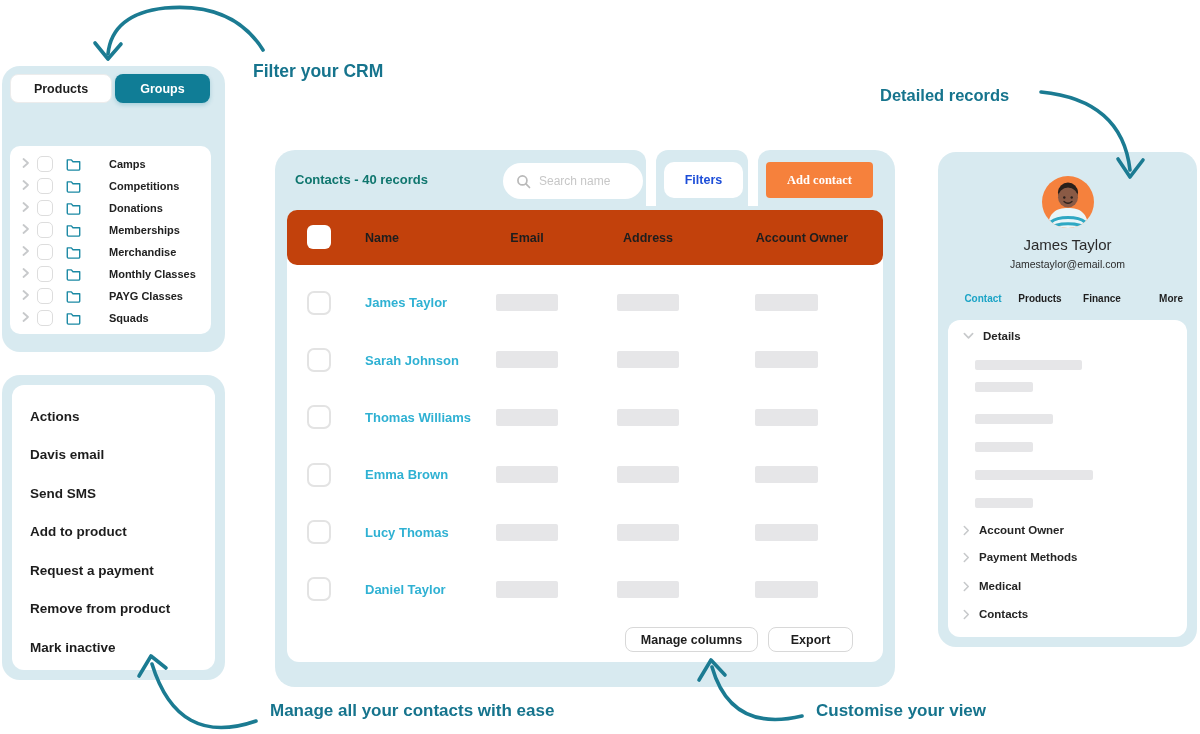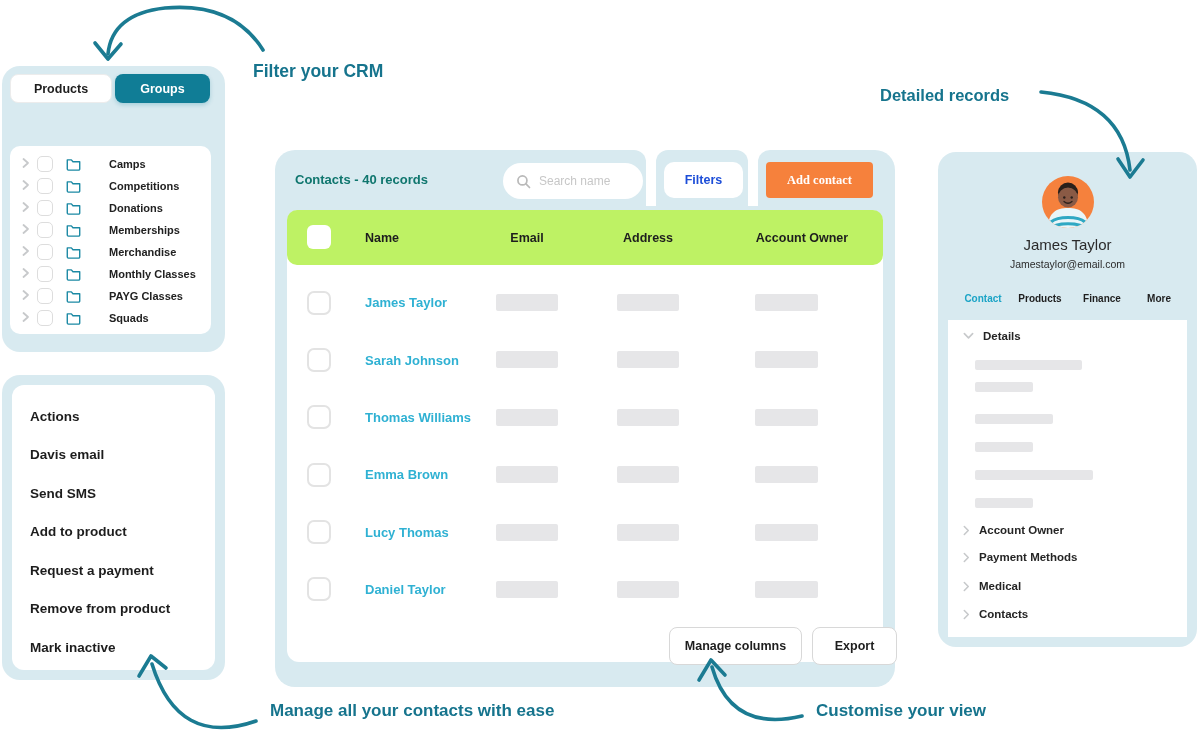--- a/index.html
+++ b/index.html
@@ -31,42 +31,42 @@
   .cp-top.a { left: 0; width: 371px; border-radius: 20px 12px 0 0; }
   .cp-top.b { left: 381px; width: 92px; border-radius: 12px 12px 0 0; }
   .cp-top.c { left: 483px; width: 137px; border-radius: 12px 20px 0 0; }
   .cp-body { position: absolute; left: 0; top: 56px; width: 620px; height: 481px; background: #d8eaf0; border-radius: 0 0 20px 20px; }
   .cp-title { position: absolute; left: 20px; top: 0; height: 58px; display: flex; align-items: center; font-size: 13px; font-weight: 700; color: #0f766e; }
   .cp-search { position: absolute; left: 228px; top: 13px; width: 140px; height: 36px; background: #fff; border-radius: 18px; display: flex; align-items: center; gap: 8px; padding: 0 13px; color: #bcbcbc; }
   .cp-search input::placeholder { color: #c7c7c7; }
   .btn-filters { position: absolute; left: 389px; top: 12px; width: 79px; height: 36px; background: #fff; border: none; border-radius: 10px; font-size: 12.5px; font-weight: 700; color: #1d4ed8; font-family: inherit; cursor: pointer; }
   .btn-add { position: absolute; left: 491px; top: 12px; width: 107px; height: 36px; background: #f6813c; border: none; border-radius: 4px; font-size: 12.5px; font-weight: 700; color: #fff; font-family: Liberation Serif, serif; cursor: pointer; }
   .table-card { position: absolute; left: 12px; top: 60px; width: 596px; height: 452px; background: #fff; border-radius: 12px; }
-  .thead { position: absolute; left: 0; top: 0; width: 596px; height: 55px; background: #bef264; border-radius: 10px; }
+  .thead { position: absolute; left: 0; top: 0; width: 596px; height: 55px; background: #c2410c; border-radius: 10px; }
   .thead .cb { position: absolute; left: 20px; top: 15px; width: 24px; height: 24px; background: #fff; border-radius: 6px; cursor: pointer; }
   .th { position: absolute; top: 0; height: 55px; display: flex; align-items: center; justify-content: center; font-size: 12.5px; font-weight: 700; color: #1e1e1e; }
   .rows { position: absolute; left: 0; top: 55px; width: 596px; padding-top: 9px; }
   .trow { position: relative; height: 57.4px; }
   .trow .cb { position: absolute; left: 20px; top: 16.5px; width: 24px; height: 24px; background: #fff; border: 2px solid #e3e3e3; border-radius: 7px; cursor: pointer; }
   .trow .cname { position: absolute; left: 78px; top: 0; height: 57.4px; display: flex; align-items: center; font-size: 13px; font-weight: 600; color: #2fb1d3; cursor: pointer; }
   .bar { position: absolute; height: 17px; top: 20px; background: #e6e6e8; border-radius: 2px; }
   .bar.c1 { left: 209px; width: 62px; }
   .bar.c2 { left: 330px; width: 62px; }
   .bar.c3 { left: 468px; width: 63px; }
-  .btn-foot { position: absolute; top: 417px; height: 38px; background: #fff; border: 1.5px solid #d8d8d8; border-radius: 8px; font-size: 12.5px; font-weight: 700; color: #1e1e1e; font-family: inherit; cursor: pointer; margin-left: 44px; }
+  .btn-foot { position: absolute; top: 417px; height: 25px; background: #fff; border: 1.5px solid #d8d8d8; border-radius: 8px; font-size: 12.5px; font-weight: 700; color: #1e1e1e; font-family: inherit; cursor: pointer; }
   .btn-manage { left: 338px; width: 133px; }
   .btn-export { left: 481px; width: 85px; }
 
   
   .dp-avatar { position: absolute; left: 104px; top: 24px; }
   .dp-name { position: absolute; left: 0; top: 84px; width: 100%; text-align: center; font-size: 15px; color: #2b2b2b; }
   .dp-email { position: absolute; left: 0; top: 106px; width: 100%; text-align: center; font-size: 10.5px; color: #2b2b2b; }
   .dp-tab { position: absolute; top: 138px; height: 16px; display: flex; align-items: center; justify-content: center; font-size: 10px; font-weight: 700; color: #1e1e1e; cursor: pointer; }
   .dp-tab.active { color: #1ba4c6; }
-  .dp-card { position: absolute; left: 10px; top: 168px; width: 239px; height: 317px; background: #fff; border-radius: 0; }
+  .dp-card { position: absolute; left: 10px; top: 168px; width: 239px; height: 317px; background: #fff; border-radius: 12px; }
   .sec-head { position: absolute; left: 15px; display: flex; align-items: center; gap: 9px; font-size: 11.5px; font-weight: 700; color: #252525; cursor: pointer; }
   .dbar { position: absolute; left: 27px; height: 10px; background: #e6e6e8; border-radius: 2px; }
 
   
   .note { position: absolute; font-weight: 700; color: #16748d; }
   .arrows { position: absolute; left: 0; top: 0; pointer-events: none; z-index: 50; }
 </style>
 </head>
 <body>
 
@@ -284,21 +284,21 @@
           <path d="M22 25.5 q4 3.5 8 0" stroke="#2a201b" stroke-width="1.3" fill="none" stroke-linecap="round"></path>
         </g>
       </svg>
     </div>
     <div class="dp-name">James Taylor</div>
     <div class="dp-email">Jamestaylor@email.com</div>
 
     <div class="dp-tab active" style="left:20px;width:50px;">Contact</div>
     <div class="dp-tab" style="left:77px;width:50px;">Products</div>
     <div class="dp-tab" style="left:139px;width:50px;">Finance</div>
-    <div class="dp-tab" style="left:199px;width:44px;">More</div>
+    <div class="dp-tab" style="left:211px;width:44px;">More</div>
 
     <div class="dp-card">
       <div class="sec-head" style="top:10px;">
         <span style="display:flex;">
             <svg width="11" height="8" viewBox="0 0 12 8">
               <polyline points="1.5,1.5 6,6 10.5,1.5" fill="none" stroke="#c7c9cb" stroke-width="1.8" stroke-linecap="round" stroke-linejoin="round"></polyline>
             </svg>
           </span>
         <span>Details</span>
       </div>

